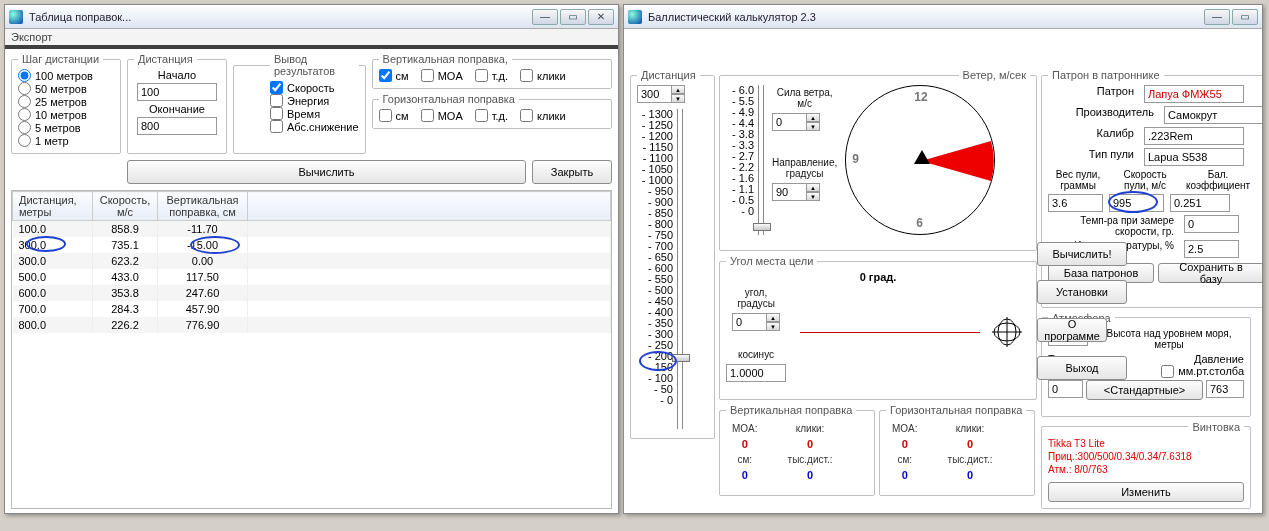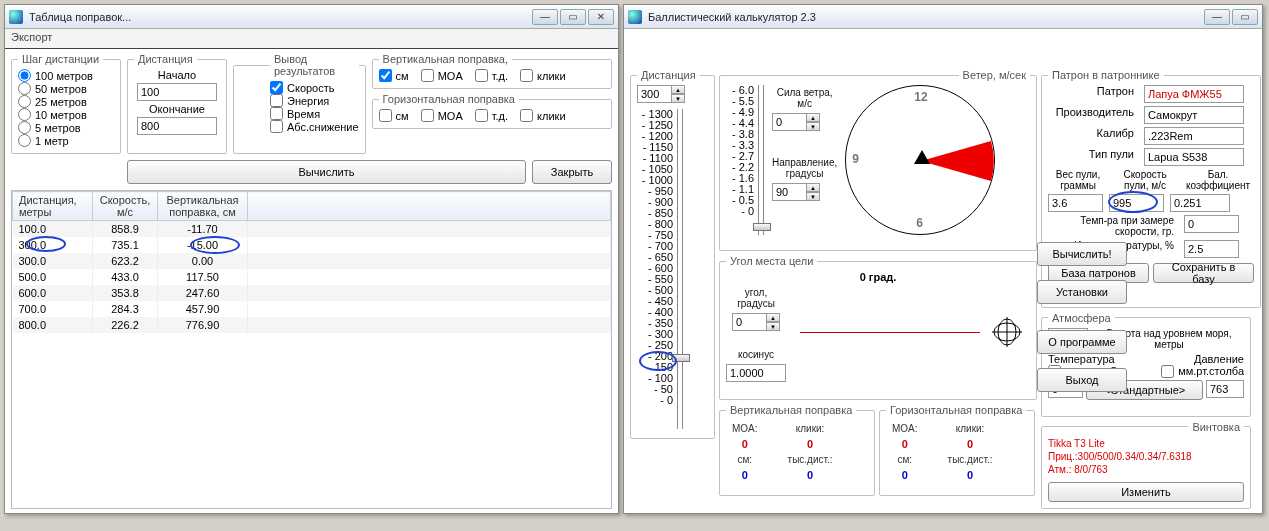--- a/index.html
+++ b/index.html
@@ -5,21 +5,21 @@
   * { box-sizing: border-box; font-family: Tahoma, Arial, sans-serif; font-size: 11px; }
   body { margin: 0; padding: 0; background: #d4d0c8; width: 1269px; height: 531px; display: flex; gap: 4px; }
   .window { background: #ffffff; border: 1px solid #888; display: flex; flex-direction: column; box-shadow: 2px 2px 4px rgba(0,0,0,0.3); }
   .w-left { width: 615px; height: 510px; margin:4px 0 0 4px;}
   .w-right { width: 640px; height: 510px; margin-top:4px;gap:36px;}
   .titlebar { height: 24px; background: linear-gradient(to bottom, #fdfdff, #dde5f2); display: flex; align-items: center; padding: 0 4px; border-bottom: 1px solid #aaa; }
   .titlebar .ticon { width: 14px; height: 14px; background: radial-gradient(circle at 30% 30%, #8fd, #04a); border-radius: 2px; margin-right: 6px; }
   .titlebar .title { flex: 1; color: #223; }
   .titlebar .tbtns { display: flex; gap: 2px; }
   .titlebar .tbtn { width: 26px; height: 16px; background: linear-gradient(to bottom,#f7f7f7,#d0d7e6); border: 1px solid #8aa; border-radius: 2px; display:flex;align-items:center;justify-content:center;font-size:10px;color:#345;}
-  .menubar { height: 20px; padding: 2px 6px; background: #f4f4f4; border-bottom: 1px solid #404040; }
+  .menubar { height: 20px; padding: 2px 6px; background: #f4f4f4; border-bottom: 4px solid #404040; }
   .menubar span { color: #444; }
   .body { flex: 1; padding: 4px 6px; overflow: hidden; }
   fieldset { border: 1px solid #c0c0c0; border-radius: 2px; padding: 4px 6px 6px 6px; margin: 0; }
   legend { padding: 0 4px; color: #555; }
   .row { display: flex; gap: 6px; }
   .col { display: flex; flex-direction: column; gap: 4px; }
   .radio, .check { display: flex; align-items: center; gap: 4px; }
   .radio input, .check input { margin: 0; }
   .txt { height: 18px; border: 1px solid #999; padding: 1px 3px; background:#fff;}
   .btn { height: 24px; background: linear-gradient(to bottom,#fdfdfd,#e5e5e5); border: 1px solid #8c8c8c; border-radius: 3px; padding: 0 10px; display:flex;align-items:center;justify-content:center;}
@@ -433,21 +433,21 @@
     <div class="col" style="width:210px;gap:4px;">
 
       <fieldset style="height:250px;">
         <legend>Патрон в патроннике</legend>
         <div class="col" style="gap:3px;">
           <div class="row">
               <div class="lbl-r" style="width:90px;">Патрон</div>
               <input class="txt" style="color: rgb(204, 0, 0); width: 100px;" value="Лапуа ФМЖ55">
             </div>
           <div class="row">
-              <div class="lbl-r" style="width:90px;">Производитель</div>
+              <div class="lbl-r" style="width:90px;margin-left:20px;">Производитель</div>
               <input class="txt" style="width: 100px;" value="Самокрут">
             </div>
           <div class="row">
               <div class="lbl-r" style="width:90px;">Калибр</div>
               <input class="txt" style="width: 100px;" value=".223Rem">
             </div>
           <div class="row">
               <div class="lbl-r" style="width:90px;">Тип пули</div>
               <input class="txt" style="width: 100px;" value="Lapua S538">
             </div>
@@ -532,19 +532,19 @@
 
 </div>
 
 <div id="action-buttons" style="position: absolute; display: flex; flex-direction: column; gap: 14px; left: 1037px; top: 242px;">
   <button class="btn" style="width:90px;">
       <span>Вычислить!</span>
     </button>
   <button class="btn" style="width:90px;">
       <span>Установки</span>
     </button>
-  <button class="btn" style="width:90px;margin-top:12px;">
+  <button class="btn" style="width:70px;">
       <span>О программе</span>
     </button>
   <button class="btn" style="width:90px;">
       <span>Выход</span>
     </button>
 </div>
 
 </body></html>

